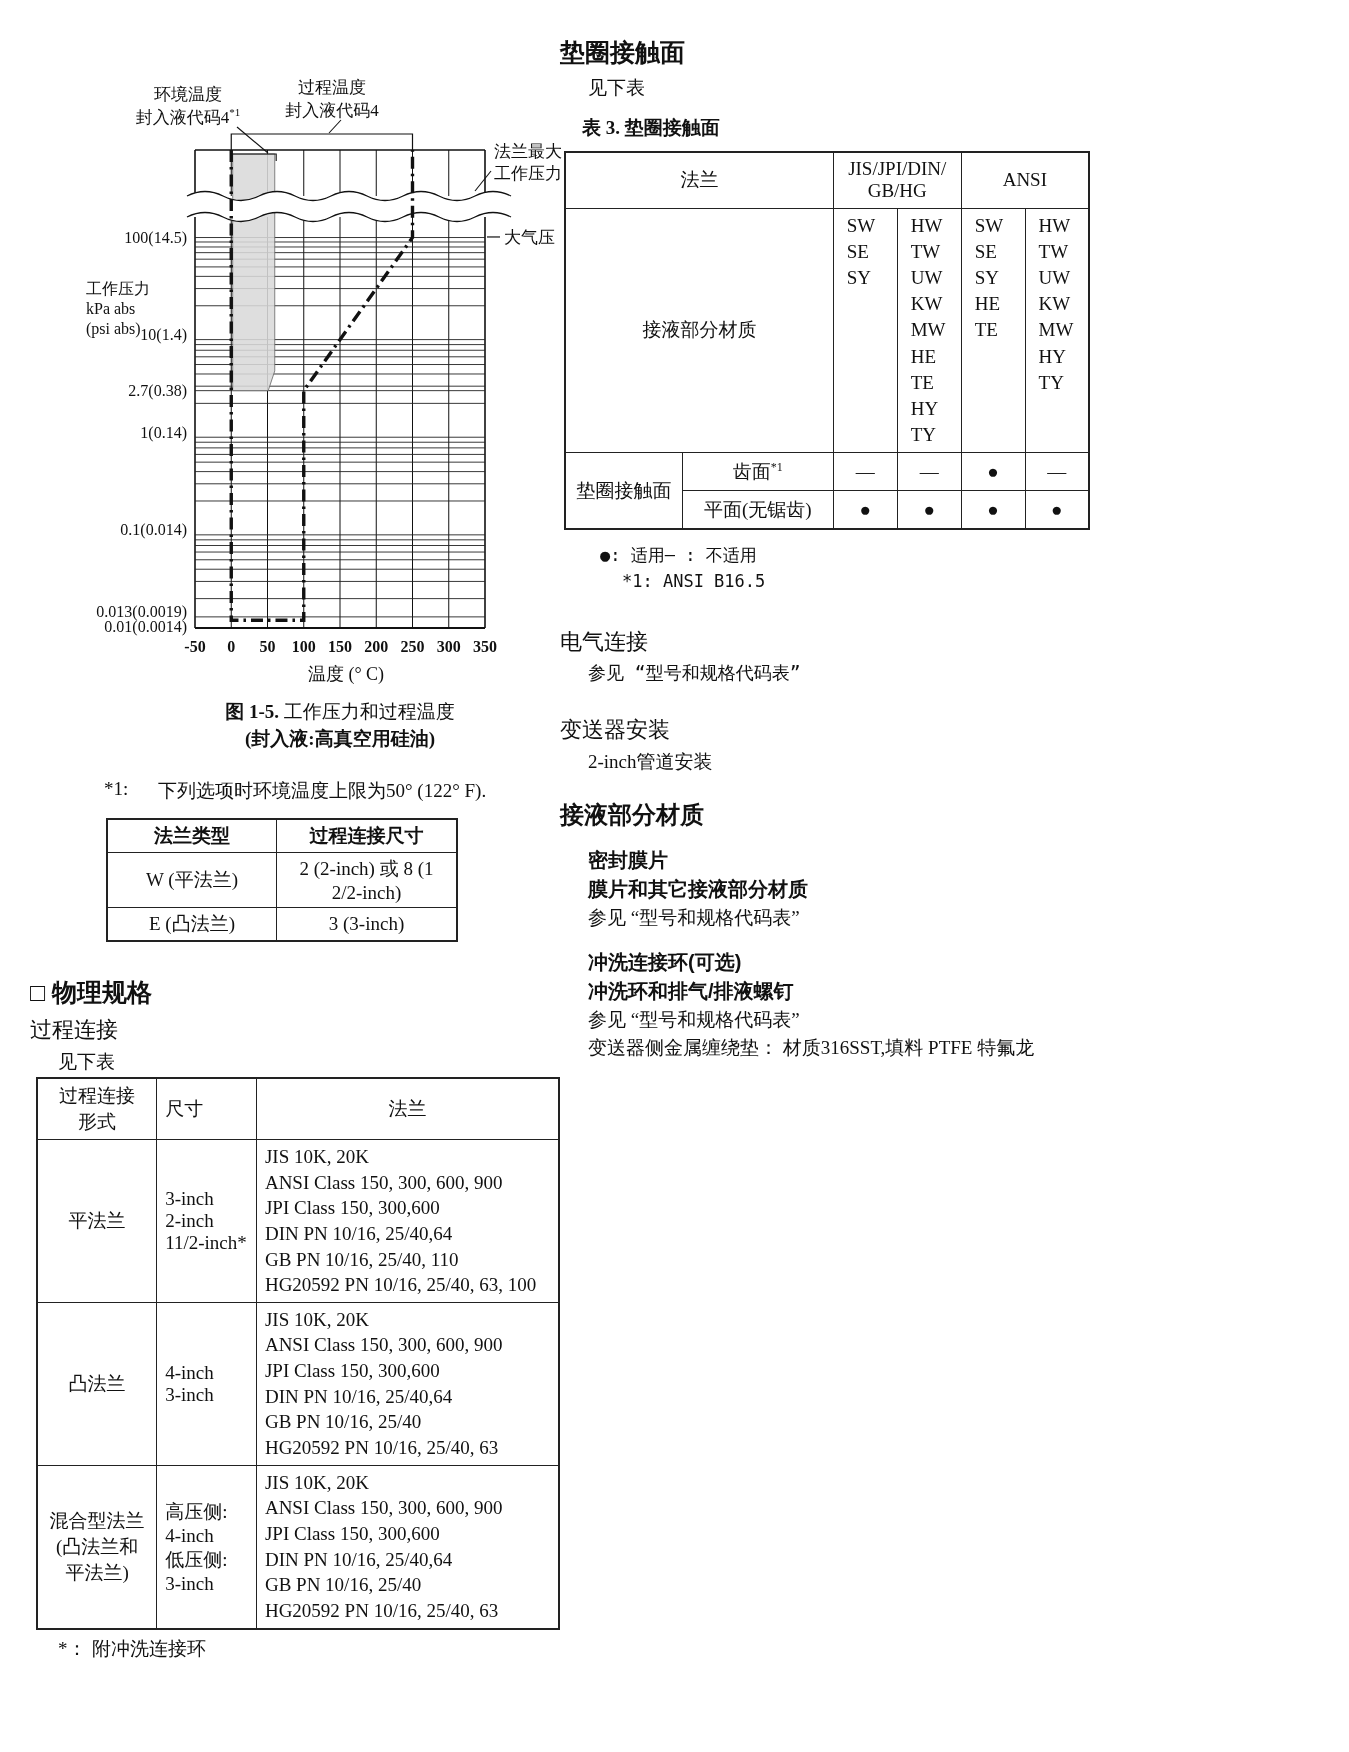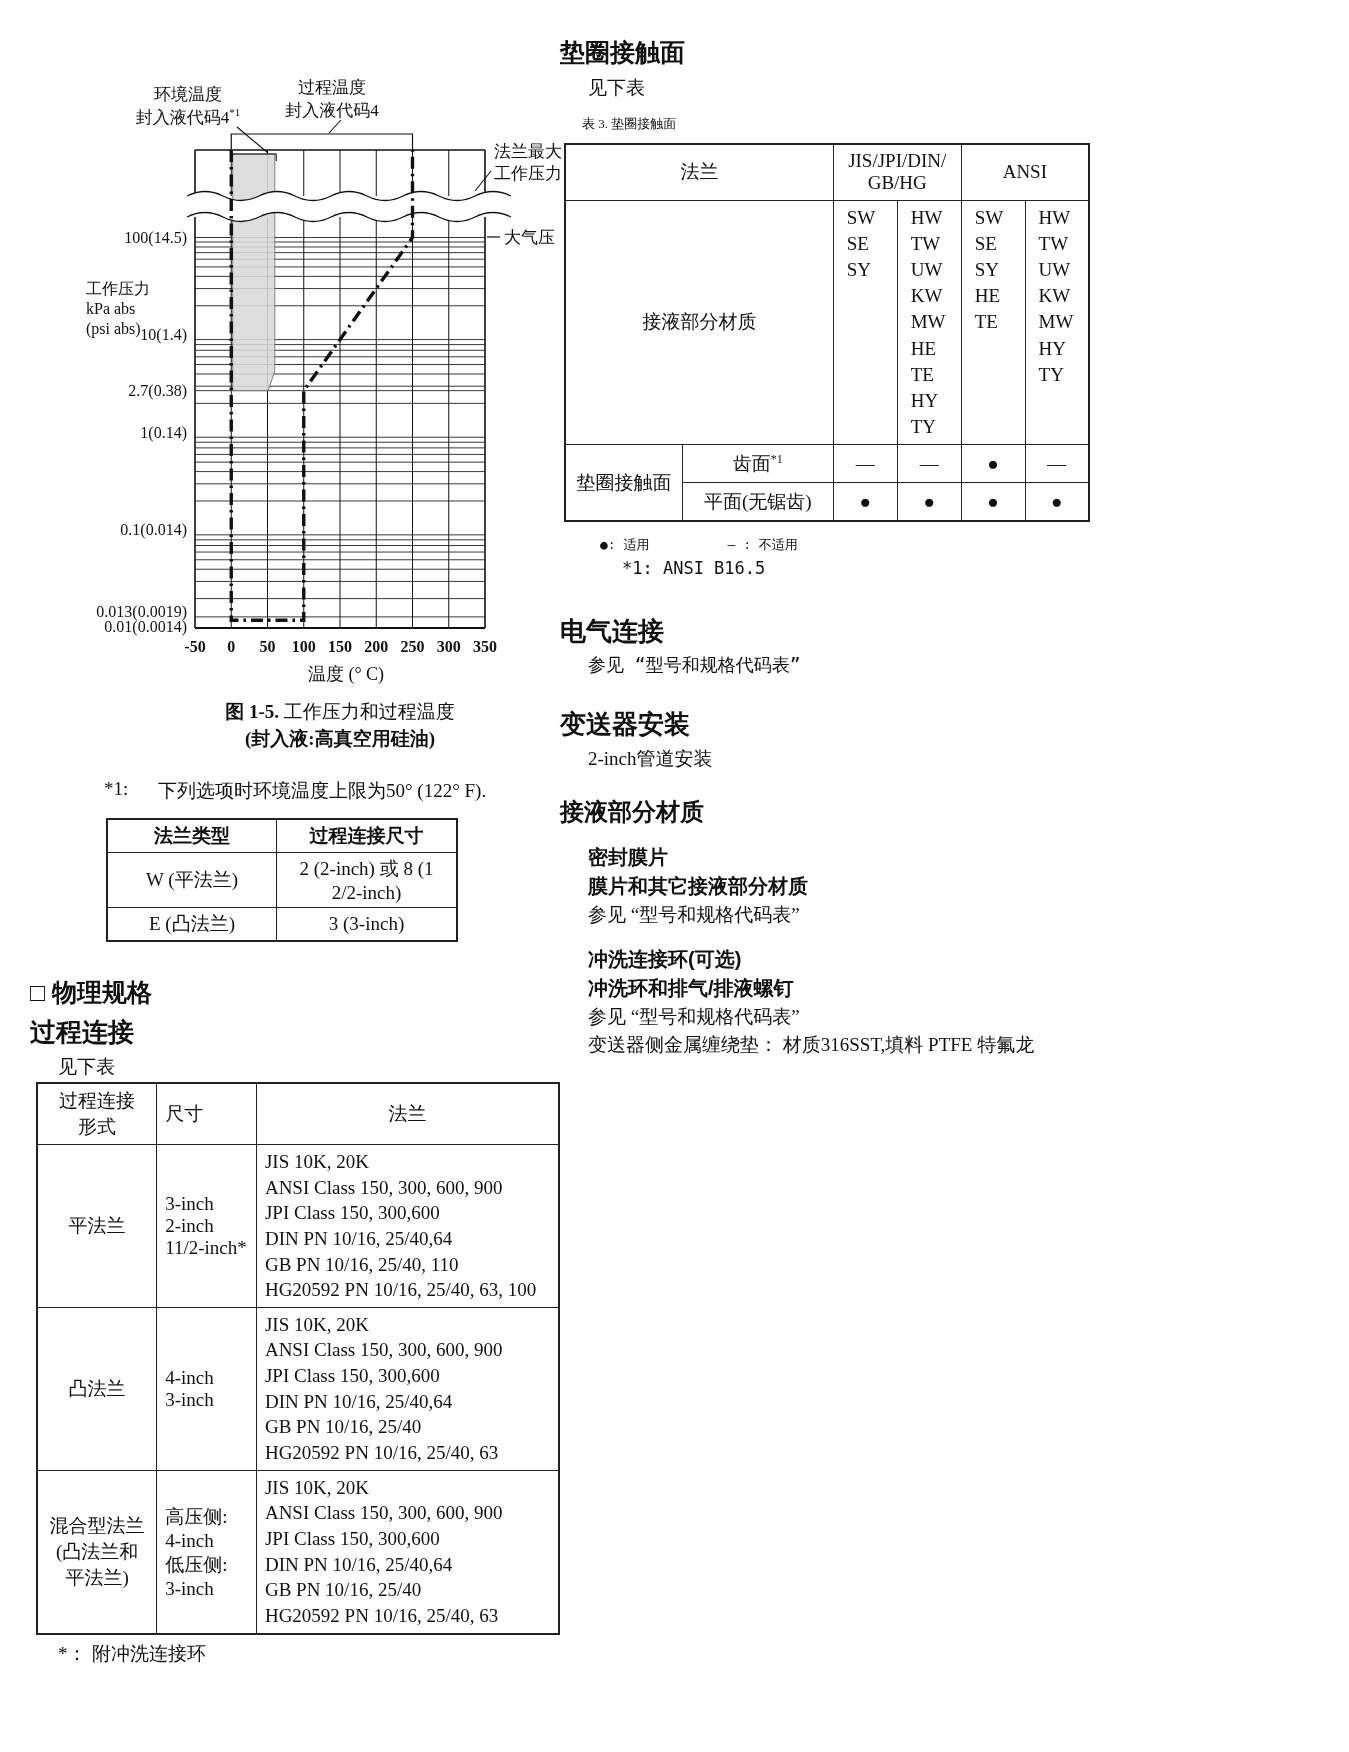--- a/index.html
+++ b/index.html
@@ -3,24 +3,24 @@
 <meta charset="utf-8">
 <style>
   html,body{margin:0;padding:0;background:#fff;}
   .page{position:relative;width:1349px;height:1752px;background:#fff;color:#111;
         font-family:"Liberation Serif", serif;}
   .col-left{position:absolute;left:30px;top:30px;width:548px;}
   .col-right{position:absolute;left:560px;top:36px;width:670px;}
   .ff-mono{font-family:"DejaVu Sans Mono", monospace;}
 
   .h-section{font-family:"Liberation Sans", sans-serif;font-weight:bold;font-size:25px;margin:0 0 6px 0;}
-  .h-sub{font-family:"Liberation Sans", sans-serif;font-weight:bold;font-size:26px;margin:14px 0 4px 0;}
+  .h-sub{font-family:"Liberation Sans", sans-serif;font-weight:normal;font-size:22px;margin:14px 0 4px 0;}
   .h-mini{font-family:"Liberation Sans", sans-serif;font-weight:bold;font-size:20px;margin:2px 0 2px 0;}
   .body-line{font-size:19px;margin:2px 0 2px 28px;}
-  .tbl-caption{font-size:13px;margin:14px 0 10px 22px;}
+  .tbl-caption{font-size:19px;margin:14px 0 10px 22px;font-weight:bold;}
   .prewrap{white-space:pre-line;}
 
   table{border-collapse:collapse;}
   table, th, td{border:1px solid #222;}
   table{border-width:2px;}
   th, td{font-size:19px;padding:4px 8px;}
 
   
   .t-flangetype{margin:14px 0 0 76px;width:352px;}
   .t-flangetype th,.t-flangetype td{text-align:center;padding:3px 6px;}
@@ -36,21 +36,21 @@
   .t3{width:526px;margin-left:4px;}
   .t3 th{font-weight:normal;text-align:center;vertical-align:middle;}
   .t3 .codes{vertical-align:top;text-align:left;padding-left:13px;line-height:1.38;}
   .t3 .wetted{vertical-align:middle;text-align:center;}
   .t3 .mark{text-align:center;font-size:19px;}
   .t3 .rowhead{text-align:center;vertical-align:middle;}
   .t3 sup{font-size:12px;}
 
   .footnote{display:flex;font-size:19px;margin:6px 0 0 74px;}
   .footnote .mark{width:54px;flex:none;}
-  .legend{display:flex;font-family:"DejaVu Sans Mono", monospace;font-size:13px;margin:14px 0 0 40px;gap:78px;}
+  .legend{display:flex;font-family:"DejaVu Sans Mono", monospace;font-size:17px;margin:14px 0 0 40px;}
   .legend-note{font-family:"DejaVu Sans Mono", monospace;font-size:17px;margin:4px 0 0 62px;}
   .gap-lg{height:22px;} .gap-md{height:14px;} .gap-sm{height:8px;}
 </style>
 </head>
 <body>
 
 <div class="page">
 
   <div class="col-left">
 

